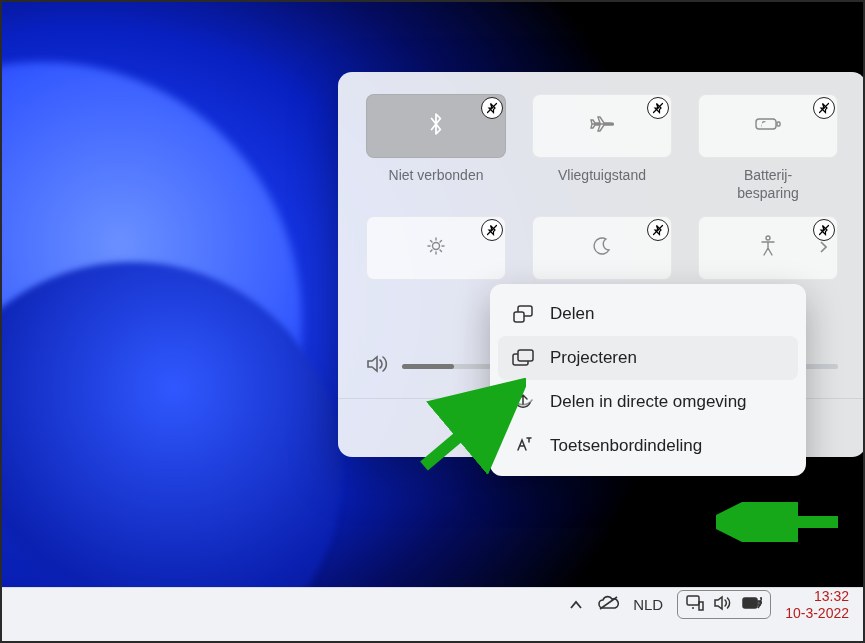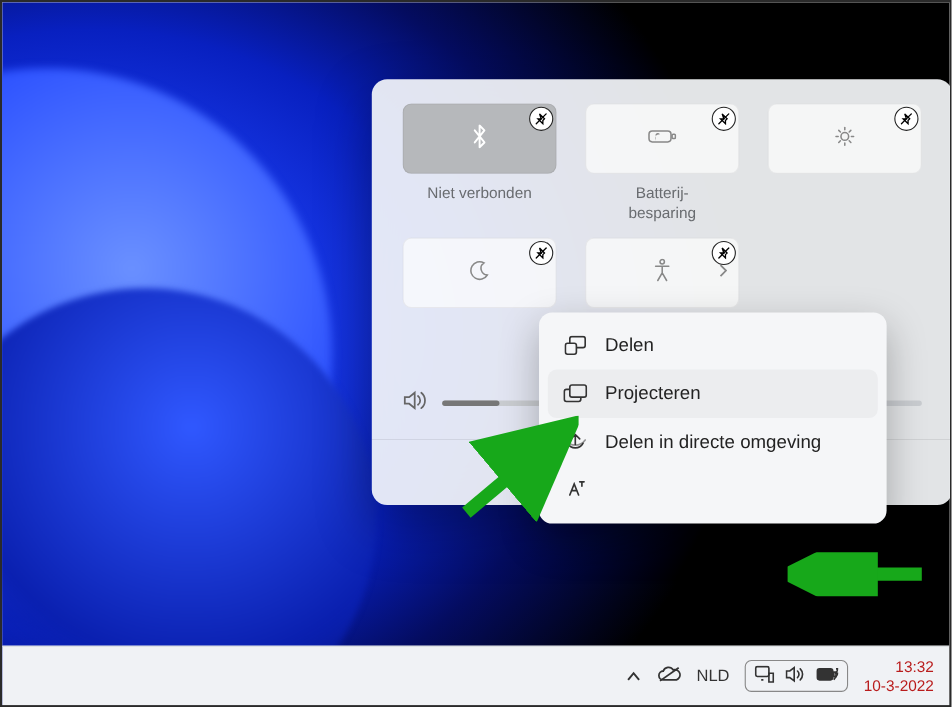--- a/index.html
+++ b/index.html
@@ -66,21 +66,21 @@
   .context-menu {
     position:absolute; left:488px; top:282px; width:316px;
     background:#f5f6f8; border-radius:12px;
     box-shadow:0 14px 36px rgba(0,0,0,0.28);
     padding:8px;
   }
   .menu-item { display:flex; align-items:center; gap:16px; padding:12px 14px; border-radius:8px; font-size:17px; color:#222; cursor:pointer; }
   .menu-item.sel { background:#ecedef; }
   .menu-item .mi-icon { width:22px; display:flex; justify-content:center; color:#333; }
 
-  .taskbar { position:absolute; left:0; right:0; bottom:0; height:54px; background:#f0f2f5; border-top:1px solid #d9dce0; display:flex; align-items:center; justify-content:flex-end; padding:0 14px; gap:14px; }
+  .taskbar { position:absolute; left:0; right:0; bottom:0; height:54px; background:#f0f2f5; border-top:1px solid #d9dce0; display:flex; align-items:flex-start; justify-content:flex-end; padding:0 14px; gap:14px; }
   .tray { display:flex; align-items:center; gap:14px; color:#333; font-size:14px; }
   .tray-group { display:flex; align-items:center; gap:10px; border:1.5px solid #888; border-radius:6px; padding:4px 8px; }
   .clock { text-align:right; font-size:14px; color:#b91c1c; line-height:1.2; }
 
   .arrow { position:absolute; pointer-events:none; }
   .arrow svg { display:block; }
 </style>
 </head>
 <body>
 
@@ -99,20 +99,36 @@
         <div class="unpin">
           <svg viewBox="0 0 16 16" fill="none" stroke="#000" stroke-width="1.6" stroke-linecap="round">
               <path d="M6 2 L12 8 L10 10 L10 14 L4 8 L8 8 L6 2 Z"></path>
               <path d="M2 14 L14 2"></path>
             </svg>
         </div>
       </div>
       <div class="tile-label">Niet verbonden</div>
     </div>
 
+    <div class="tile-wrap">
+      <div class="tile">
+        <span>
+          <svg width="24" height="20" viewBox="0 0 24 20" fill="none" stroke="currentColor" stroke-width="1.4">
+              <path d="M2 10 L20 10 L23 10 Q24 10 23 11 L20 11 L14 11 L10 17 L8 17 L10 11 L5 11 L3 14 L1 14 L2 10 L1 6 L3 6 L5 9 L10 9 L8 3 L10 3 L14 9 L20 9 Q24 9 23 10"></path>
+            </svg>
+        </span>
+        <div class="unpin">
+          <svg viewBox="0 0 16 16" fill="none" stroke="#000" stroke-width="1.6" stroke-linecap="round">
+              <path d="M6 2 L12 8 L10 10 L10 14 L4 8 L8 8 L6 2 Z"></path>
+              <path d="M2 14 L14 2"></path>
+            </svg>
+        </div>
+      </div>
+      <div class="tile-label">Vliegtuigstand</div>
+    </div>
 
     <div class="tile-wrap">
       <div class="tile">
         <span>
           <svg width="26" height="16" viewBox="0 0 26 16" fill="none" stroke="currentColor" stroke-width="1.4">
               <rect x="1" y="3" width="20" height="10" rx="3"></rect>
               <rect x="22" y="6" width="3" height="4" rx="1"></rect>
               <path d="M7 12 Q5 6 11 6 Q9 4 7 6" fill="currentColor" stroke="none"></path>
             </svg>
         </span>
@@ -257,20 +273,21 @@
     </span>
     <span>Delen in directe omgeving</span>
   </div>
   <div class="menu-item">
     <span class="mi-icon">
       <svg width="20" height="20" viewBox="0 0 20 20" fill="none" stroke="currentColor" stroke-width="1.5" stroke-linecap="round">
           <path d="M5 14 L9 4 L13 14 M6.5 10 L11.5 10"></path>
           <path d="M14 2 L18 2 M16 2 L16 6"></path>
         </svg>
     </span>
+    <span>Toetsenbordindeling</span>
   </div>
 </div>
 
 <div class="arrow" style="left:414px; top:376px;">
   <svg width="110" height="96" viewBox="0 0 110 96">
       <defs>
         <marker id="ah1" markerWidth="8" markerHeight="8" refX="6" refY="4" orient="auto">
           <polygon points="0 0, 8 4, 0 8" fill="#17a81a"></polygon>
         </marker>
       </defs>

